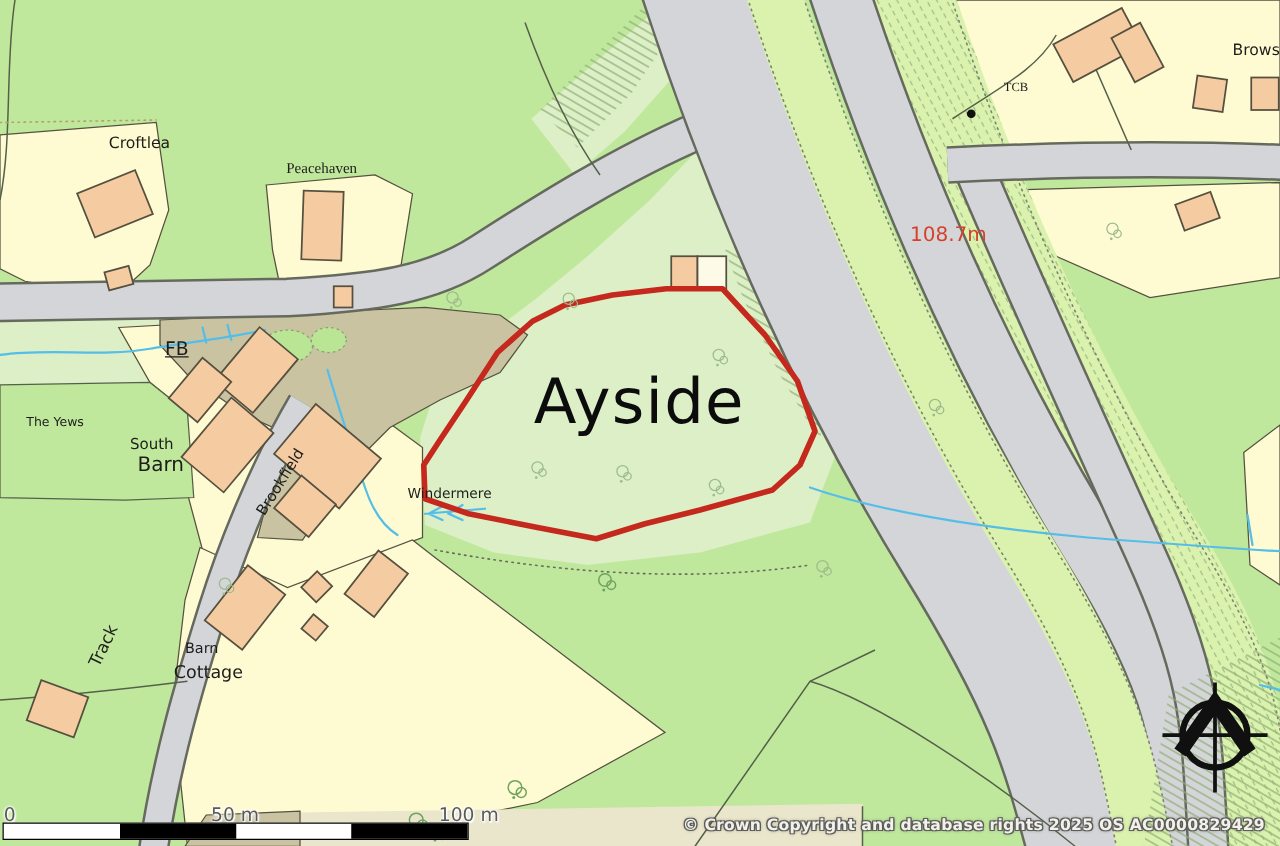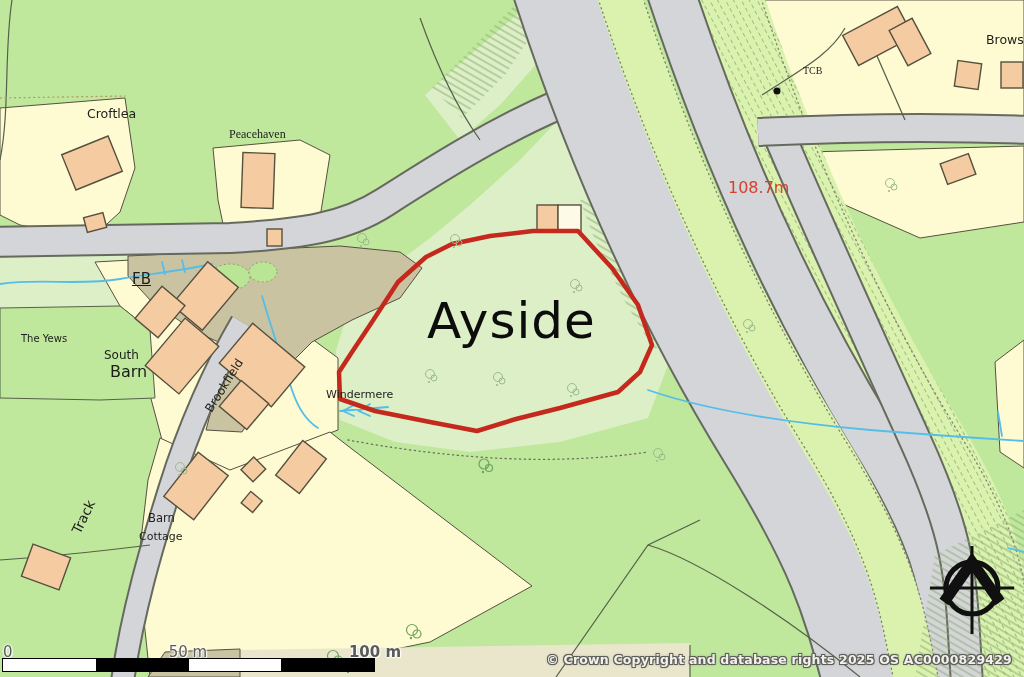--- a/index.html
+++ b/index.html
@@ -263,29 +263,29 @@
   <div class="lbl" style="left:87px;top:108px;font-size:12.5px;text-align:center;">Croftlea</div>
   <div class="lbl" style="left:229px;top:128px;font-size:12px;font-family:Liberation Serif, serif;">Peacehaven</div>
   <div class="lbl" style="left:132px;top:272px;font-size:15px;text-decoration:underline;">FB</div>
   <div class="lbl" style="left:21px;top:334px;font-size:10px;">The Yews</div>
   <div class="lbl" style="left:104px;top:349px;font-size:12px;">South</div>
   <div class="lbl" style="left:110px;top:364px;font-size:16px;">Barn</div>
   <div class="lbl rot" style="left:203px;top:408px;font-size:12px;transform:rotate(-58deg);">Brookfield</div>
   <div class="lbl" style="left:326px;top:389px;font-size:11px;text-align:right;">Windermere</div>
   <div class="lbl rot" style="left:70px;top:530px;font-size:13.5px;transform:rotate(-64deg);">Track</div>
   <div class="lbl" style="left:148px;top:513px;font-size:11.5px;">Barn</div>
-  <div class="lbl" style="left:139px;top:531px;font-size:11px;">Cottage</div>
+  <div class="lbl" style="left:139px;top:531px;font-size:14px;">Cottage</div>
   <div class="lbl" style="left:803px;top:66px;font-size:10px;font-family:Liberation Serif, serif;">TCB</div>
   <div class="lbl" style="left:986px;top:34px;font-size:12.5px;">Browside</div>
   <div class="lbl spot" style="left:728px;top:180px;">108.7m</div>
   <div class="lbl" id="ayside-label" style="left:427px;top:296px;">Ayside</div>
 
   <div class="scale-lbl" style="left:3px;top:643px;">0</div>
   <div class="scale-lbl" style="left:158px;top:643px;width:60px;text-align:center;">50 m</div>
-  <div class="scale-lbl" style="left:338px;top:643px;width:74px;text-align:center;font-weight:bold;">100 m</div>
+  <div class="scale-lbl" style="left:338px;top:643px;width:74px;text-align:center;">100 m</div>
   <div id="scalebar">
     <div class="seg" style="left:25%;width:25%;"></div>
     <div class="seg" style="left:75%;width:25%;"></div>
   </div>
 
   <div id="copyright">© Crown Copyright and database rights 2025 OS AC0000829429</div>
 
 </div>
 
 </body></html>

